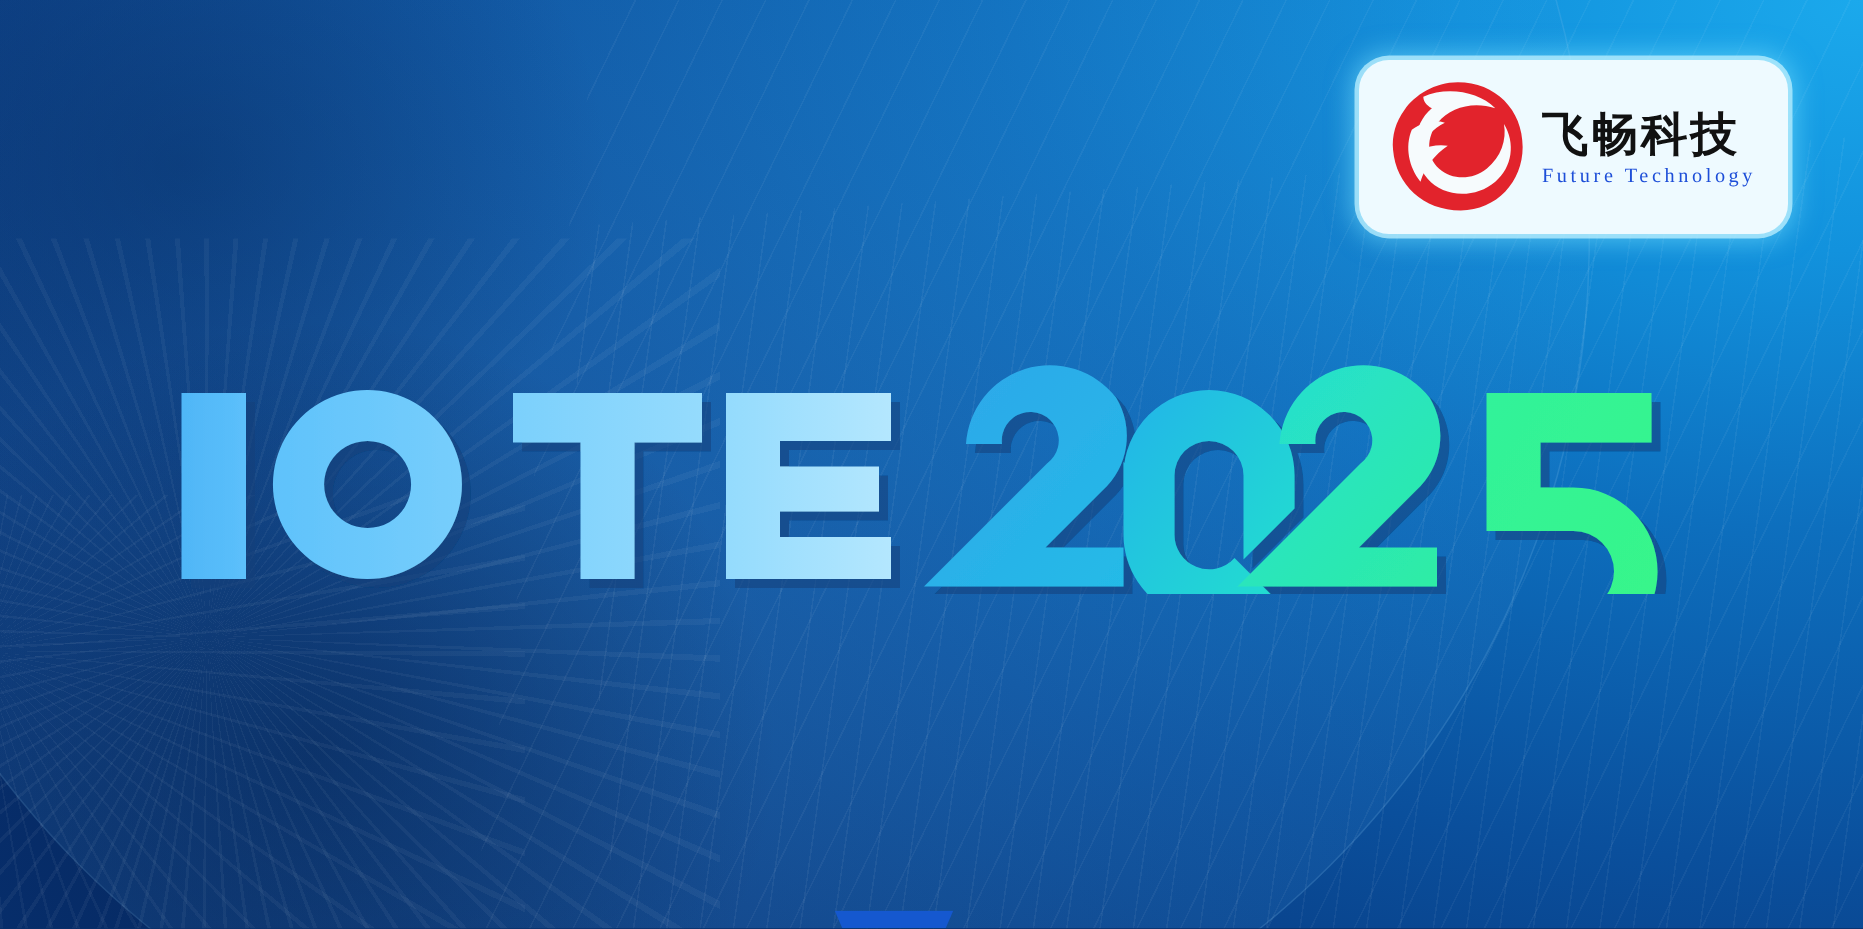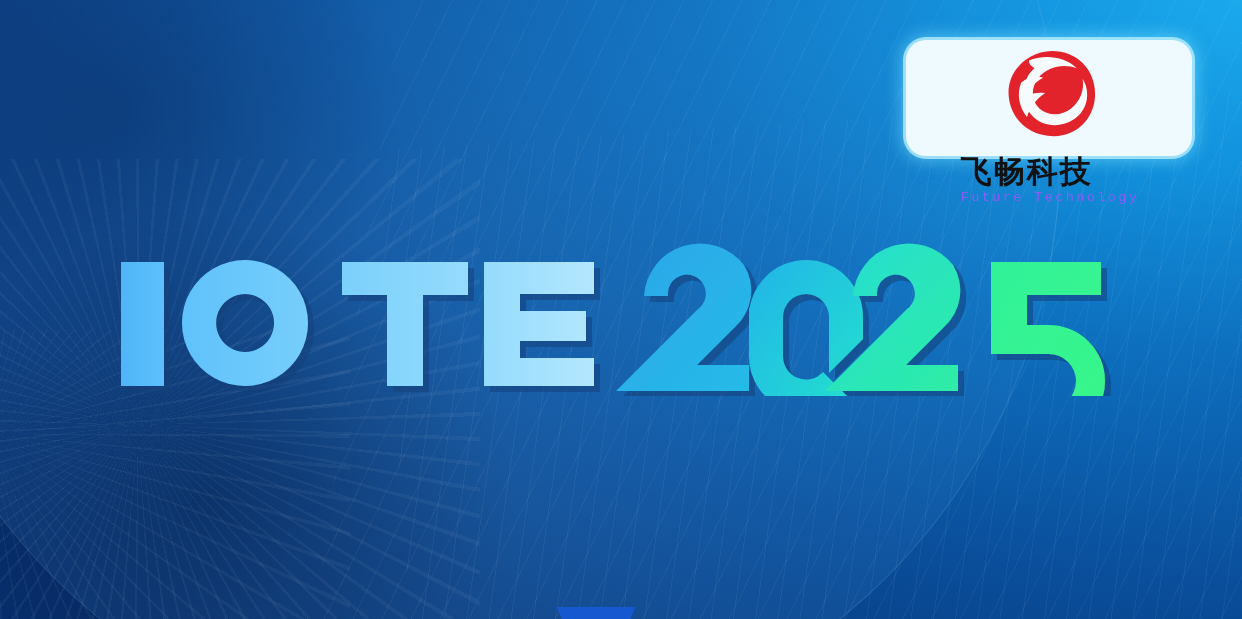--- a/index.html
+++ b/index.html
@@ -85,32 +85,31 @@
   }
 
   
   #logo-card{
     position:absolute;left:906px;top:40px;width:286px;height:116px;
     background:#eefaff;
     border-radius:20px;
     box-shadow:0 0 0 3px rgba(190,240,255,.75), 0 0 16px 5px rgba(120,225,255,.55);
     display:flex;align-items:center;gap:10px;
     padding:8px 14px 8px 16px;
-    flex-direction:column;
   }
   .logo-mark{width:96px;height:92px;flex:0 0 96px;}
   .logo-text{display:flex;flex-direction:column;justify-content:center;gap:4px;padding-top:2px;}
   .logo-cn{
     font-size:31px;font-weight:bold;color:#111;letter-spacing:2px;
     font-family:"DejaVu Sans","Liberation Sans",sans-serif;
     line-height:1;white-space:nowrap;
   }
   .logo-en{
-    font-size:13.5px;color:#8b5cf6;letter-spacing:2.4px;white-space:nowrap;
-    font-family:Liberation Mono, monospace;line-height:1;
+    font-size:13.5px;color:#1d4ed8;letter-spacing:2.4px;white-space:nowrap;
+    font-family:Liberation Serif, serif;line-height:1;
   }
 
   
   #headline{
     position:absolute;left:0;top:236px;width:1242px;height:160px;
   }
   #headline svg{display:block;width:1242px;height:160px;}
 
   
   #subtitle{

